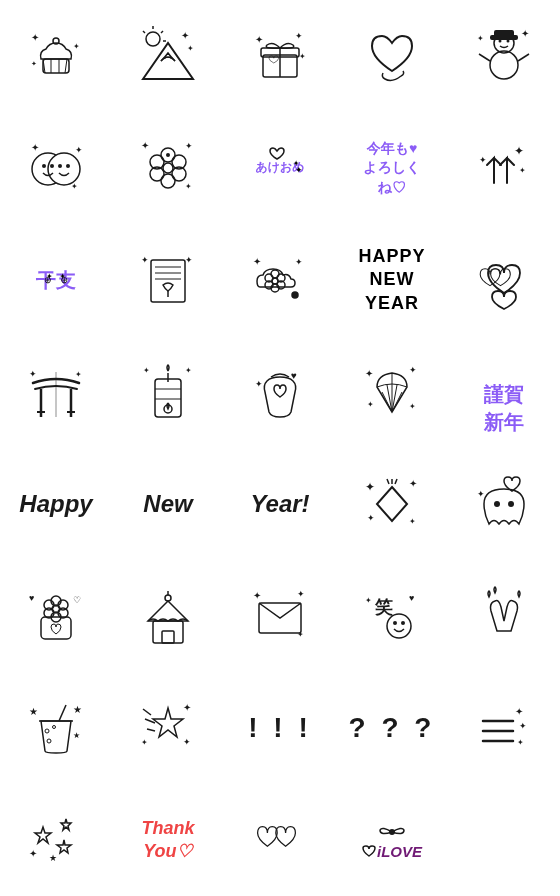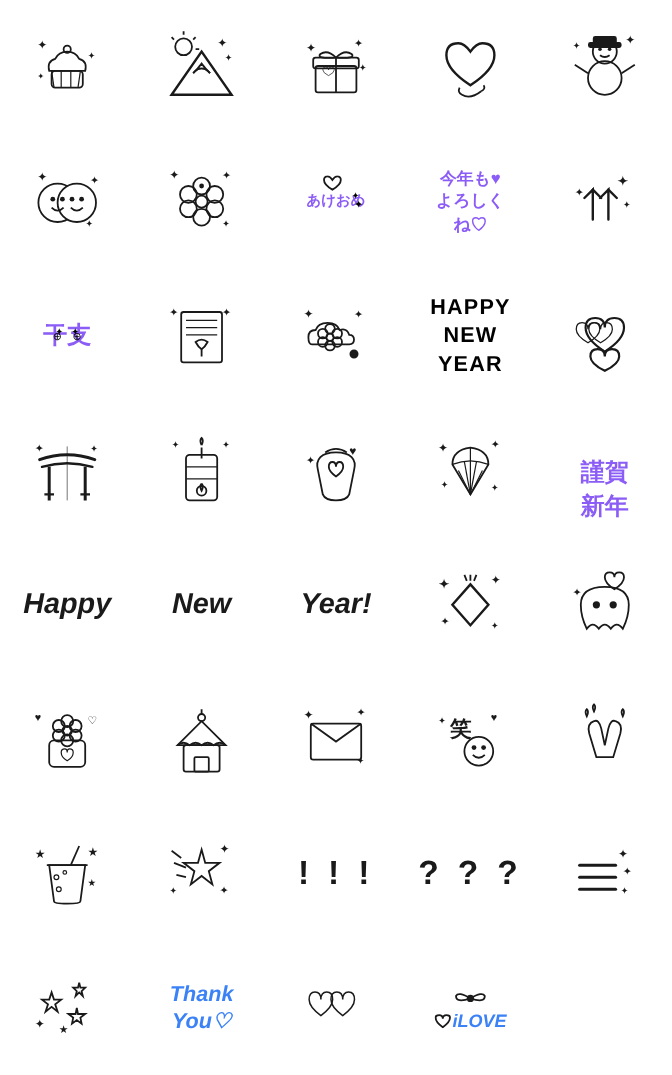--- a/index.html
+++ b/index.html
@@ -558,21 +558,21 @@
         <path d="M42 40 L43 35 L44 40 L50 40 L46 43 L47 48 L43 45 L39 48 L40 43 L36 40 Z" stroke-width="1.5"></path>
         <path d="M44 18 L45 14 L46 18 L50 18 L47 21 L48 25 L45 22 L42 25 L43 21 L40 18 Z" stroke-width="1.5"></path>
 
         <text x="8" y="52" font-size="10" fill="#1a1a1a" stroke="none">✦</text>
         <text x="28" y="56" font-size="9" fill="#1a1a1a" stroke="none">★</text>
       </svg>
     </div>
   </div>
 
   <div class="cell">
-    <div style="font-size:18px; font-weight:bold; font-style:italic; text-align:center; line-height:1.3; color:#3b82f6; font-family:Arial;">Thank<br>You♡</div>
+    <div style="font-size:18px; font-weight:bold; font-style:italic; text-align:center; line-height:1.3; color:#ef4444; font-family:Arial;">Thank<br>You♡</div>
   </div>
 
   <div class="cell">
     <div class="icon-wrap">
       <svg class="doodle" viewBox="0 0 70 70" fill="none" stroke="#1a1a1a" stroke-width="2">
 
         <path d="M22 35 Q22 26 29 26 Q36 26 36 35 Q36 44 22 54 Q8 44 8 35 Q8 26 15 26 Q22 26 22 35 Z" transform="scale(0.7) translate(10, 5)" stroke-width="1.8"></path>
         <path d="M48 35 Q48 26 55 26 Q62 26 62 35 Q62 44 48 54 Q34 44 34 35 Q34 26 41 26 Q48 26 48 35 Z" transform="scale(0.7) translate(10, 5)" stroke-width="1.8"></path>
       </svg>
     </div>
@@ -580,21 +580,21 @@
 
 
   <div class="cell">
     <div class="icon-wrap" style="flex-direction:column; gap:2px;">
       <svg width="40" height="20" viewBox="0 0 40 20" fill="none" stroke="#1a1a1a" stroke-width="1.5">
 
         <path d="M20 10 Q10 4 8 8 Q8 14 20 10 Z"></path>
         <path d="M20 10 Q30 4 32 8 Q32 14 20 10 Z"></path>
         <circle cx="20" cy="10" r="3" fill="#1a1a1a" stroke="none"></circle>
       </svg>
-      <div style="font-size:15px; font-weight:bold; font-style:italic; color:#3b82f6; line-height:1; display:flex; align-items:center; gap:1px;">
+      <div style="font-size:15px; font-weight:bold; font-style:italic; color:#701a75; line-height:1; display:flex; align-items:center; gap:1px;">
         <svg width="14" height="12" viewBox="0 0 14 12" fill="none" stroke="#1a1a1a" stroke-width="1.5">
           <path d="M7 11 Q1 7 1 3 Q1 1 4 1 Q7 1 7 4 Q7 1 10 1 Q13 1 13 3 Q13 7 7 11 Z"></path>
         </svg>iLOVE
       </div>
     </div>
   </div>
 
 </div>
 
 </body></html>

